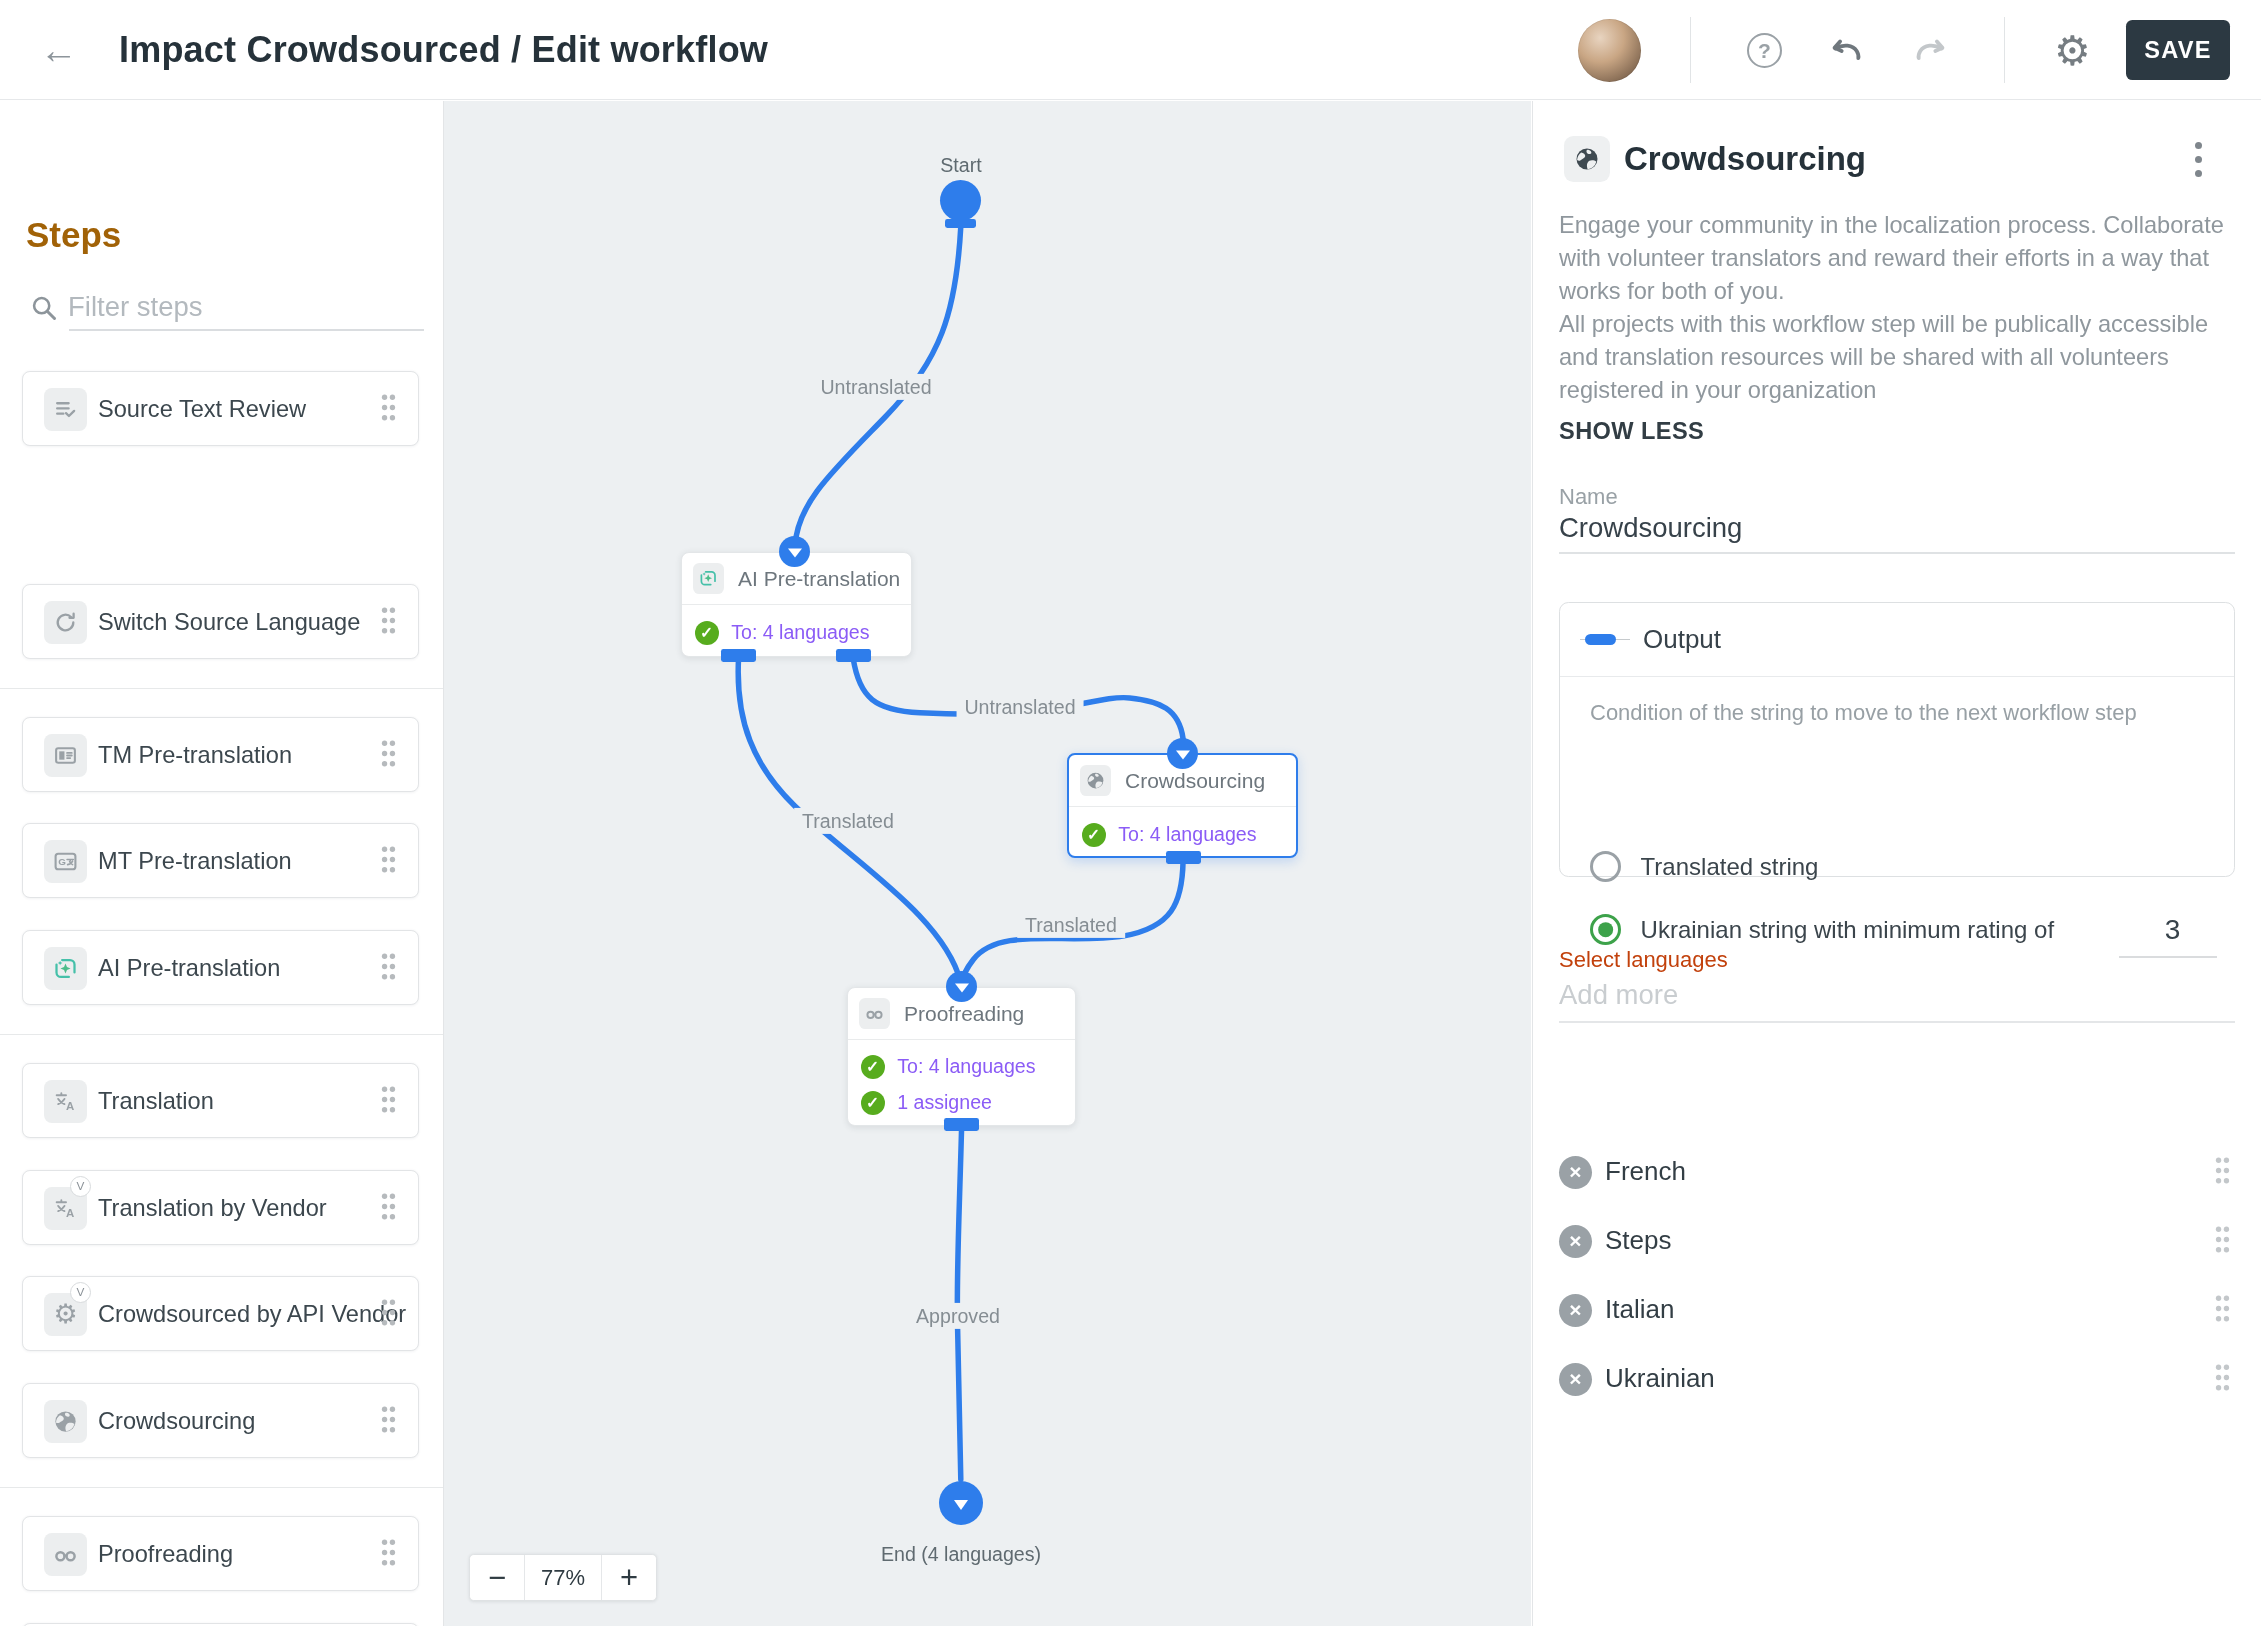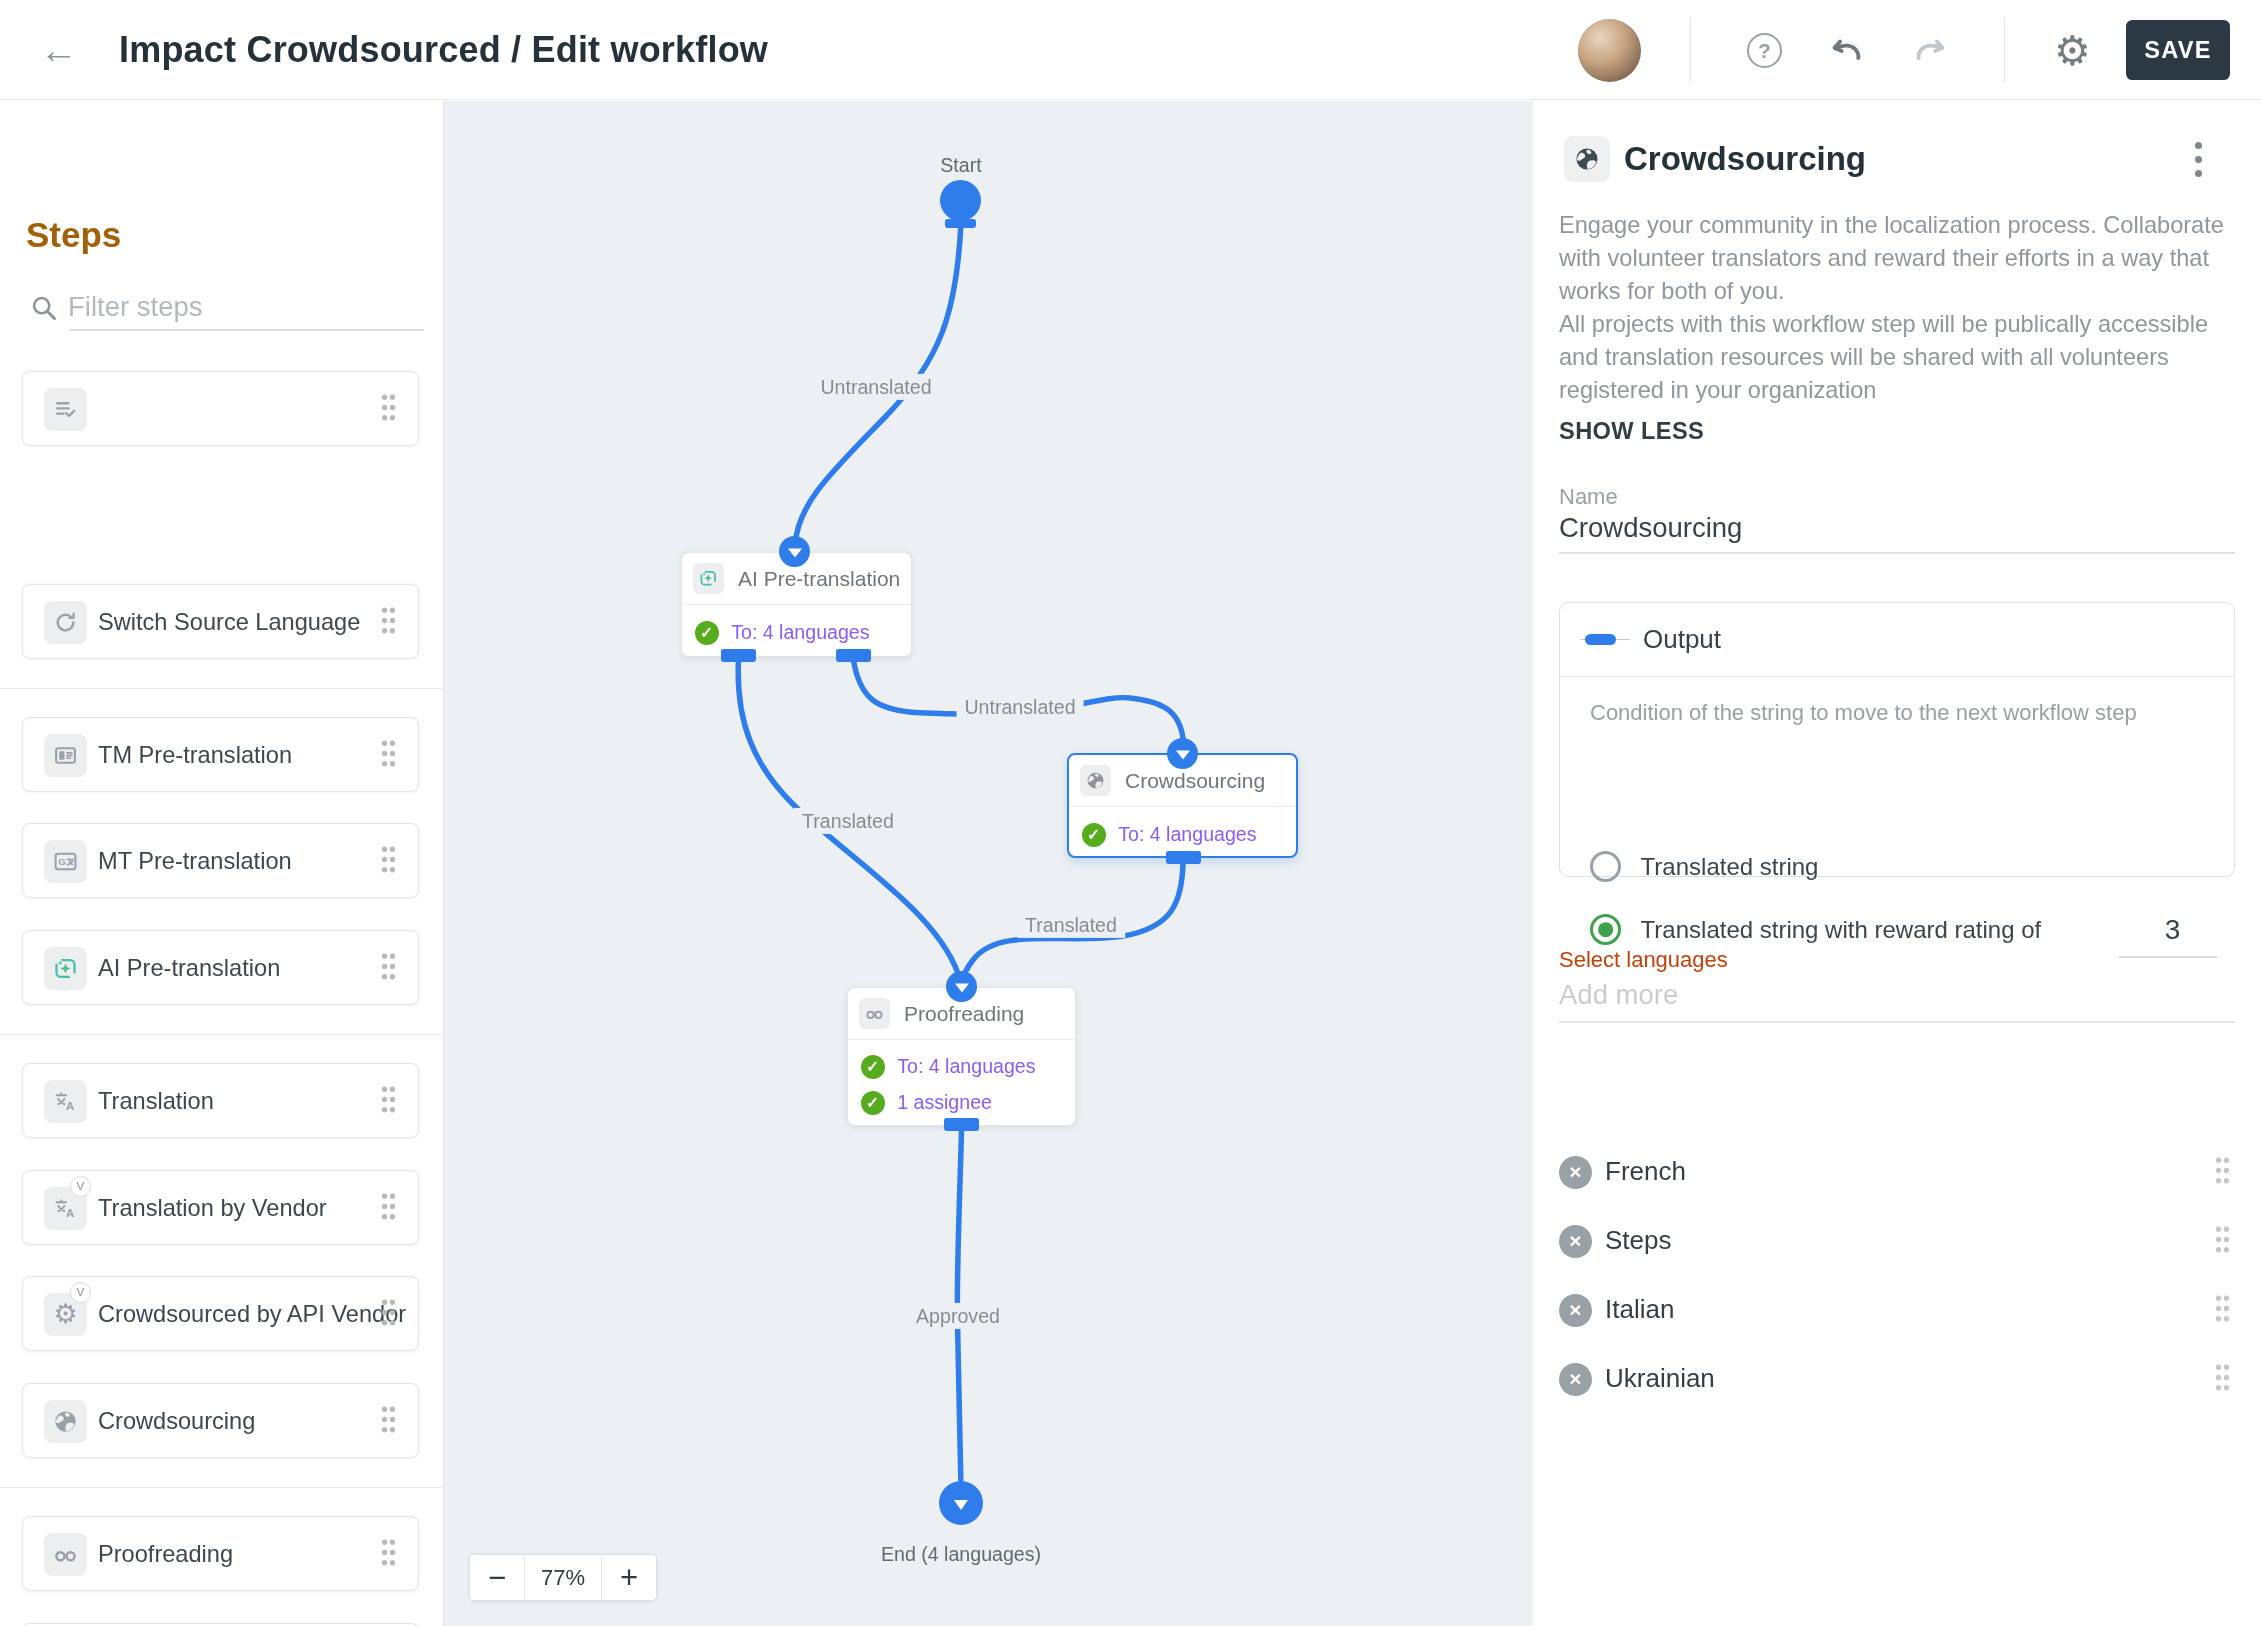--- a/index.html
+++ b/index.html
@@ -136,20 +136,21 @@
     </div>
     <div class="filter-underline"></div>
 
     <div class="step-card" style="top:270px">
       <span class="step-tile">
         <svg width="25" height="25" viewBox="0 0 24 24">
             <path d="M4 6h11M4 11h11M4 16h6" stroke="#9aa1a6" stroke-width="2.2" stroke-linecap="round" fill="none"></path>
             <path d="M12.5 15.5l2.8 2.8 5-5" stroke="#9aa1a6" stroke-width="2.2" fill="none" stroke-linecap="round" stroke-linejoin="round"></path>
           </svg>
       </span>
+      <span class="step-label">Source Text Review</span>
       <span class="drag-dots"><svg width="19" height="30" viewBox="0 0 24 38">
             <g fill="#b6babd">
               <circle cx="7" cy="6" r="3.4"></circle>
               <circle cx="17" cy="6" r="3.4"></circle>
               <circle cx="7" cy="19" r="3.4"></circle>
               <circle cx="17" cy="19" r="3.4"></circle>
               <circle cx="7" cy="32" r="3.4"></circle>
               <circle cx="17" cy="32" r="3.4"></circle>
             </g>
           </svg></span>
@@ -468,21 +469,21 @@
           </span>
         <span class="out-title">Output</span>
       </div>
       <div class="cond-label">Condition of the string to move to the next workflow step</div>
       <div class="radio-row" style="top:248px">
         <span class="radio"></span>
         <span class="radio-label">Translated string</span>
       </div>
       <div class="radio-row" style="top:311px">
         <span class="radio checked"></span>
-        <span class="radio-label">Translated string with reward rating of</span>
+        <span class="radio-label">Ukrainian string with minimum rating of</span>
       </div>
       <div class="rating-value">3</div>
       <div class="rating-underline"></div>
     </div>
 
     <div class="sel-lang-label">Select languages</div>
     <input class="add-more-input" placeholder="Add more" style="">
     <div class="add-more-underline"></div>
 
     <div class="lang-row" style="top:1047px">

